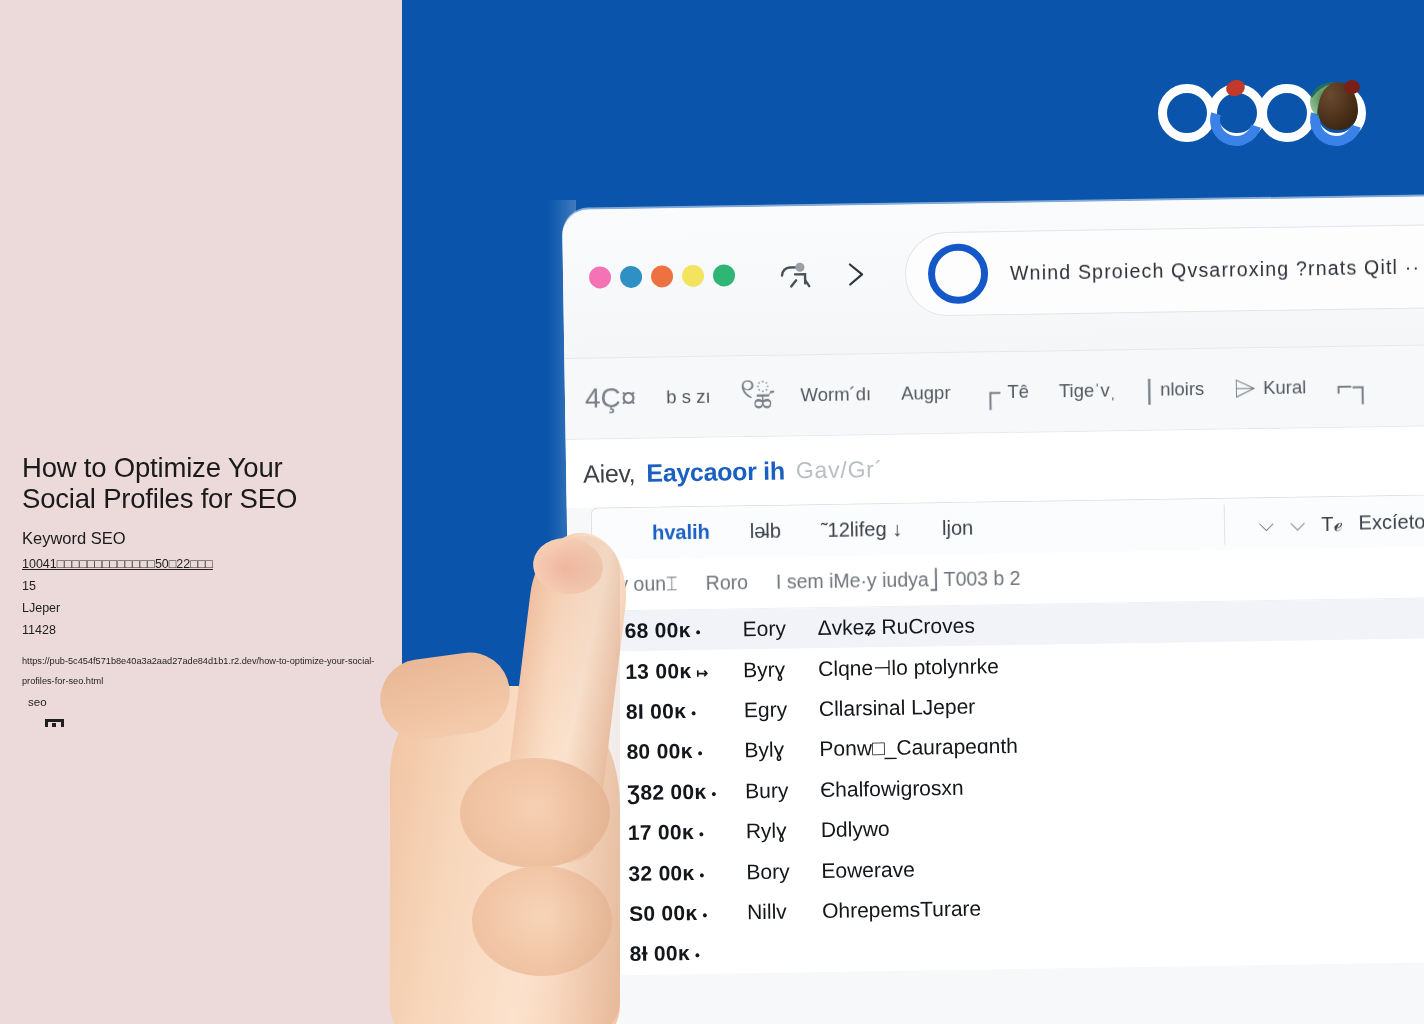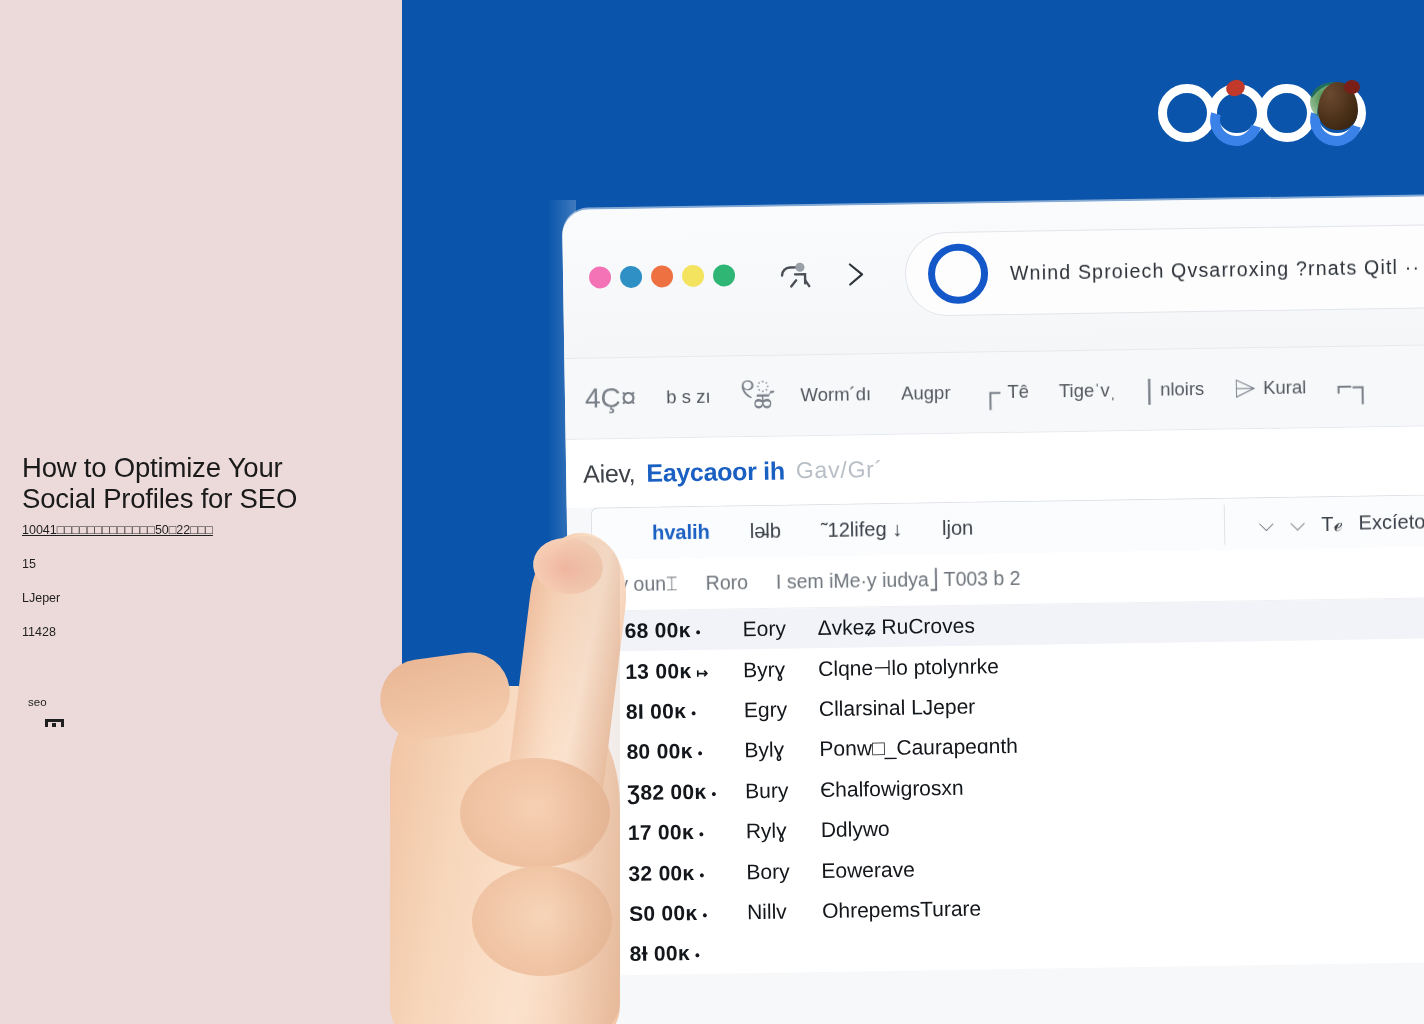--- a/index.html
+++ b/index.html
@@ -17,21 +17,21 @@
     background: #ecdada;
   }
   #article { position: absolute; left: 22px; top: 452px; width: 360px; }
   #article-title {
     font-size: 27.5px; line-height: 31px; color: #1a1a1a;
     letter-spacing: -0.2px; font-weight: 400; white-space: pre-line;
   }
   #article-subtitle {
     margin-top: 14px; font-size: 16.5px; line-height: 20px; color: #1a1a1a;
   }
-  .meta-line { margin-top: 19px; font-size: 12.5px; line-height: 15px; color: #1f1f1f; }
+  .meta-line { margin-top: 7px; font-size: 12.5px; line-height: 15px; color: #1f1f1f; }
   .meta-line.first { margin-top: 9px; text-decoration: underline; }
   #article-url {
     margin-top: 13px; font-size: 9.2px; line-height: 20px; color: #1f1f1f;
     word-break: break-all; width: 356px;
   }
   #tag-seo { position: absolute; left: 28px; top: 696px; font-size: 11.5px; color: #1f1f1f; }
   #tag-glyph {
     position: absolute; left: 45px; top: 719px; width: 19px; height: 11px;
     overflow: hidden;
   }
@@ -229,24 +229,26 @@
 </style>
 </head>
 <body>
 
 <div id="stage">
 
   <div id="left-panel">
     <div id="article">
       <div id="article-title">How to Optimize Your
 Social Profiles for SEO</div>
+      <div id="article-subtitle">Keyword SEO</div>
       <div class="meta-line first">10041□□□□□□□□□□□□□50□22□□□</div>
       <div class="meta-line">15</div>
       <div class="meta-line">LJeper</div>
       <div class="meta-line">11428</div>
+      <div id="article-url">https://pub-5c454f571b8e40a3a2aad27ade84d1b1.r2.dev/how-to-optimize-your-social-profiles-for-seo.html</div>
     </div>
     <div id="tag-seo">seo</div>
     <div id="tag-glyph">
       <span class="bar"></span>
         <span class="lft"></span>
         <span class="rgt"></span>
         <span class="dot"></span>
     </div>
   </div>
 

